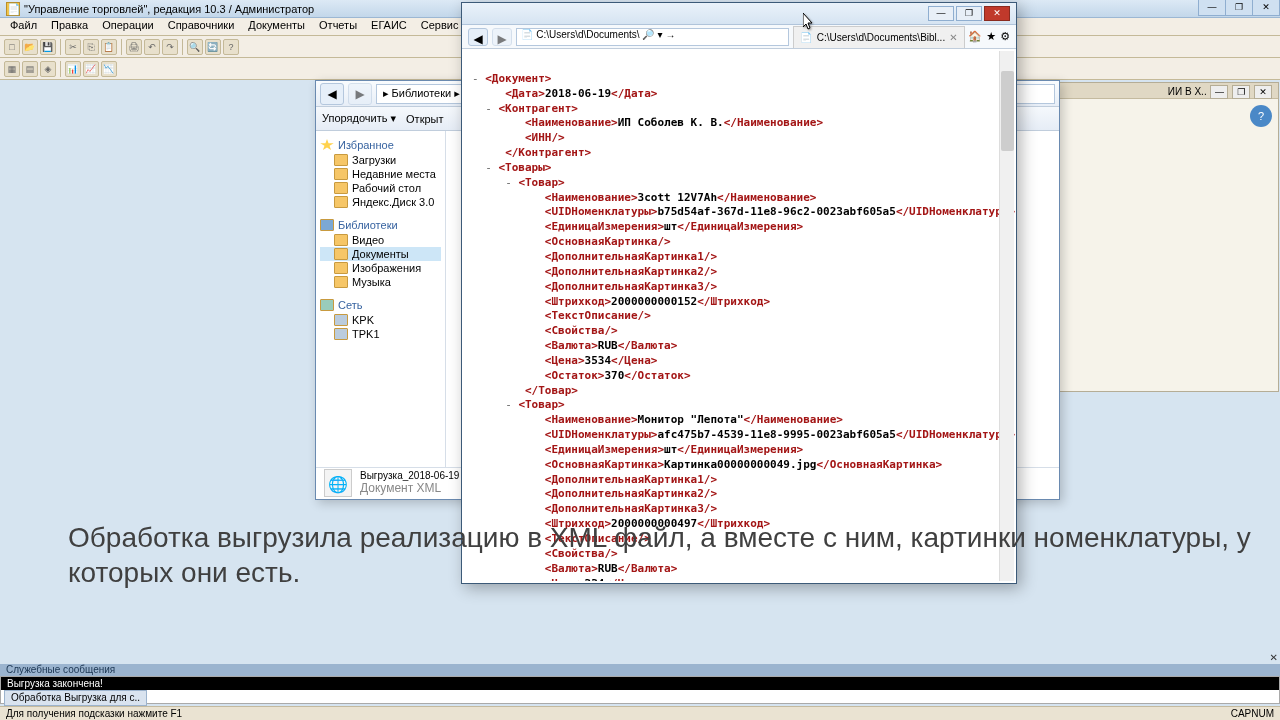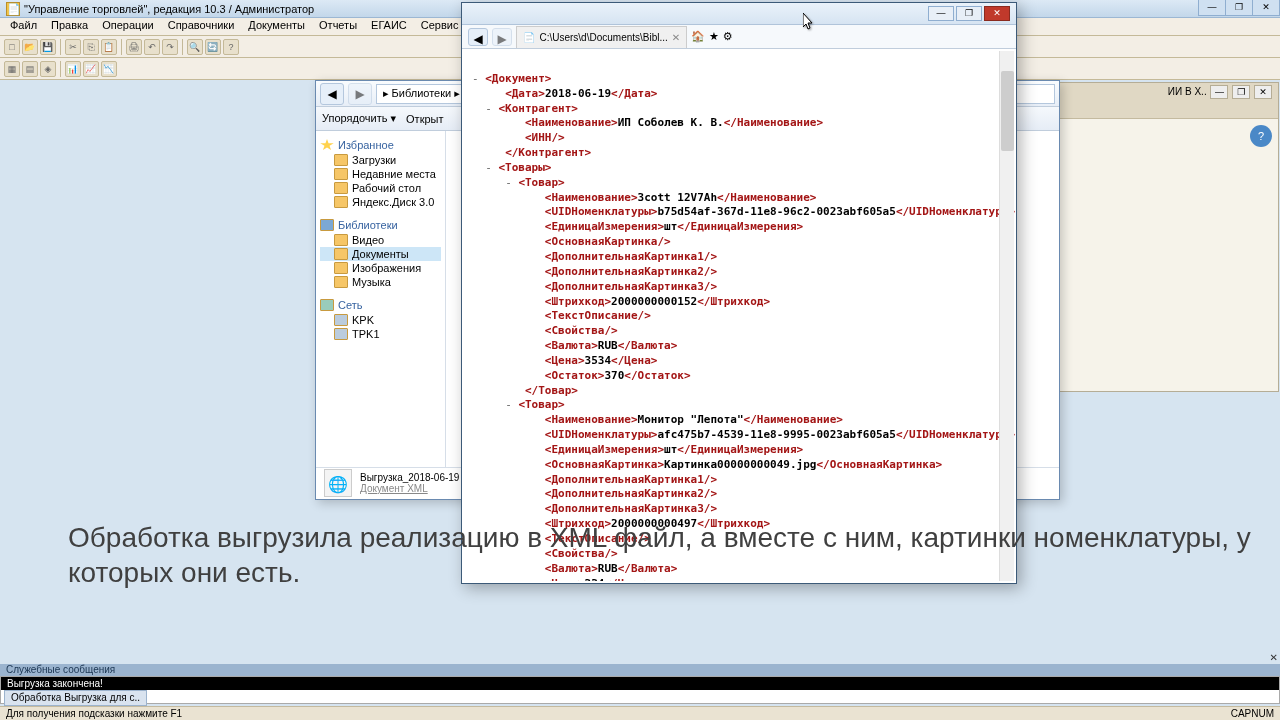--- a/index.html
+++ b/index.html
@@ -22,42 +22,42 @@
   .exp-body{ display:flex; height:calc(100% - 82px);}
   .tree{ width:130px; border-right:1px solid #d6dee8; padding:6px 4px; overflow:hidden;}
   .tree-grp{ margin-bottom:8px;}
   .tree-hdr{ display:flex; align-items:center; gap:4px; color:#3763a0; font-size:11px; padding:2px 0; cursor:pointer;}
   .tree-item{ display:flex; align-items:center; gap:4px; padding:1px 0 1px 14px; font-size:11px; cursor:pointer;}
   .tree-item.sel{ background:#cde6f7;}
   .tree-ico{ width:14px; height:12px; display:inline-block; background:#f6c667; border:1px solid #c89a3f; border-radius:1px;}
   .tree-ico.star{ background:#ffd24d; clip-path:polygon(50% 0,61% 35%,98% 35%,68% 57%,79% 91%,50% 70%,21% 91%,32% 57%,2% 35%,39% 35%); border:none;}
   .file-pane{ flex:1; padding:8px;}
   .file-ico{ width:32px; height:32px; background:#f4f4f4; border:1px solid #ccc; font-size:16px; text-align:center; line-height:30px;}
-  .file-meta{ font-size:10px; color:#888;text-decoration:underline;}
+  .file-meta{ font-size:12px; color:#888;}
   .exp-status{ height:30px; border-top:1px solid #d6dee8; padding:4px 8px; font-size:10px; display:flex; gap:8px; align-items:center;}
   
   
   .ie-win{ position:absolute; top:2px; left:461px; width:556px; height:582px; background:#fff; border:1px solid #3c5a78; box-shadow:4px 4px 15px rgba(0,0,0,.3);}
   .ie-title{ height:22px; background:linear-gradient(#eaf2fa,#d6e4f2); display:flex; align-items:center; border-bottom:1px solid #b0c4da;}
   .ie-wbtn{ width:26px; height:15px; border:1px solid #8faed0; background:#e8eff7; font-size:9px; text-align:center; line-height:13px; margin-left:2px; cursor:pointer;}
   .ie-wbtn.close{ background:#c0392b; color:#fff; border-color:#8a2a1f;}
   .ie-addr{ height:24px; display:flex; align-items:center; gap:4px; padding:0 6px; border-bottom:1px solid #c0cddc; background:#f6f9fc;}
   .addr-input{ flex:1; height:18px; border:1px solid #b4c7dd; padding:0 4px; font-size:10px; background:#fff;}
   .ie-tab{ height:22px; background:#f0f0f0; border:1px solid #ccc; border-bottom:none; display:inline-flex; align-items:center; padding:0 6px; gap:4px; font-size:10px; max-width:180px;}
   .tab-close{ cursor:pointer; color:#888; font-size:10px;}
   .ie-content{ padding:8px 10px; font-family:Consolas,monospace; font-size:11px; line-height:1.35; overflow:auto; height:calc(100% - 48px); white-space:pre; color:#333;}
   .xt{ color:#a31515;font-weight:bold;} 
   .xv{ color:#000; font-weight:bold;} 
   .xm{ color:#666;} 
   .ie-scroll{ position:absolute; right:2px; top:48px; bottom:2px; width:15px; background:#f0f0f0; border-left:1px solid #ddd;}
   .ie-thumb{ width:13px; height:80px; background:#cdcdcd; margin:20px auto; border-radius:2px; cursor:pointer;}
   
   
   .doc-stub{ position:absolute; top:82px; right:1px; width:260px; height:310px; background:#f6f3ea; border:1px solid #b5ad96;}
-  .doc-stub-hdr{ height:36px; background:#e0d8c4; border-bottom:1px solid #c4ba9f; font-size:10px; padding:2px 6px; text-align:right;}
+  .doc-stub-hdr{ height:16px; background:#e0d8c4; border-bottom:1px solid #c4ba9f; font-size:10px; padding:2px 6px; text-align:right;}
   .stub-ctrl{ display:inline-block; width:18px; height:14px; border:1px solid #b5ad96; background:#eee; text-align:center; line-height:12px; font-size:9px; cursor:pointer; margin-left:1px;}
   
   
   .caption{ position:absolute; left:20px; right:20px; top:520px; font-size:28px; color:#404040; line-height:1.25;margin-left:48px;}
   
   
   .svc-bar{ position:absolute; bottom:42px; left:0; right:0; height:14px; background:#9bb4cf; font-size:10px; padding:0 6px; color:#1b3552;}
   .svc-body{ position:absolute; bottom:16px; left:0; right:0; height:28px; background:#fff; border:1px solid #aaa; font-size:10px;}
   .svc-msg{ background:#000; color:#fff; padding:1px 6px;}
   .svc-close{ position:absolute; right:2px; top:-12px; font-size:10px; color:#333; cursor:pointer;}
@@ -222,20 +222,21 @@
   <div class="ie-title">
     <div style="position:absolute;right:6px;top:3px;display:flex;">
       <span class="ie-wbtn">—</span>
       <span class="ie-wbtn">❐</span>
       <span class="ie-wbtn close">✕</span>
     </div>
   </div>
   <div class="ie-addr">
     <span class="nav-btn" style="width:20px;height:18px;">◀</span>
     <span class="nav-btn" style="width:20px;height:18px;opacity:.5;">▶</span>
+    <span class="addr-input"><span>📄</span> <span>C:\Users\d\Documents\</span> 🔎 ▾ →</span>
     <span class="ie-tab">
         <span>📄</span>
         <span>C:\Users\d\Documents\Bibl...</span>
         <span class="tab-close">✕</span>
       </span>
     <span style="cursor:pointer;">🏠</span>
     <span style="cursor:pointer;">★</span>
     <span style="cursor:pointer;">⚙</span>
   </div>
   <div class="ie-content" id="xml-body">  <span class="xt"></span>

